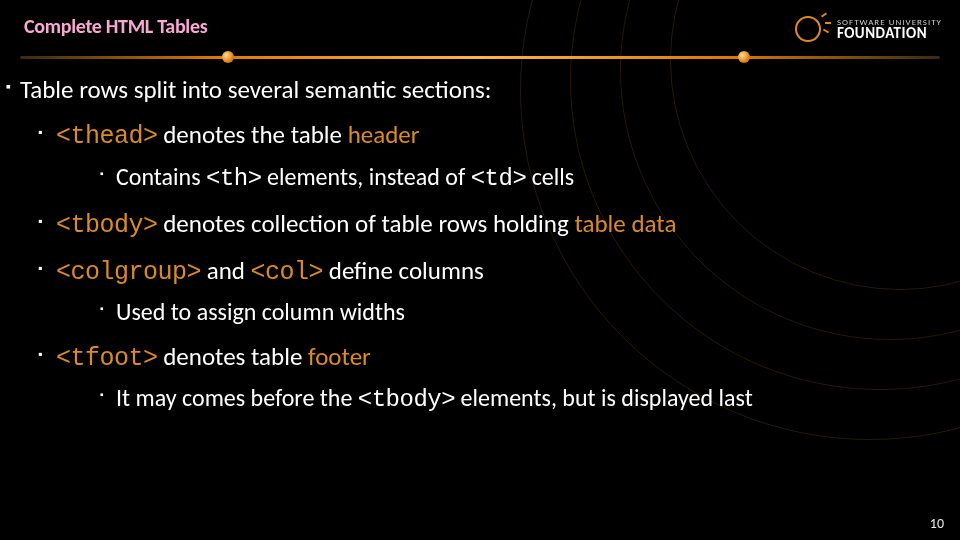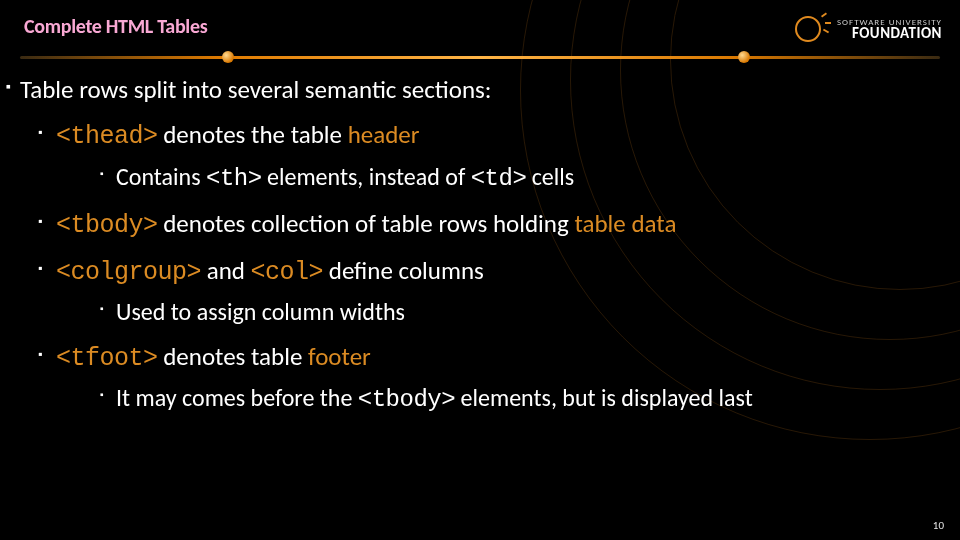--- a/index.html
+++ b/index.html
@@ -86,28 +86,28 @@
   .logo .bulb .circle {
     position:absolute; left:4px; top:6px; width:26px; height:26px;
     border:2px solid #e08a1f; border-radius:50%;
   }
   .logo .bulb .rays span{
     position:absolute; width:6px; height:2px; background:#e08a1f;
   }
   .logo .bulb .rays .r1{ left:30px; top:4px; transform:rotate(-35deg);}
   .logo .bulb .rays .r2{ left:34px; top:12px; }
   .logo .bulb .rays .r3{ left:32px; top:20px; transform:rotate(30deg);}
-  .logo .text { line-height:1;text-align:right; }
+  .logo .text { line-height:1; }
   .logo .l1 { font-size:9px; letter-spacing:1px; color:#ccc; }
   .logo .l2 { font-size:15px; font-weight:700; letter-spacing:0.5px; }
 
   .pagenum {
     position: absolute;
     bottom: 8px; right: 16px;
-    font-size: 11px; color:#e6e6e6;
+    font-size: 14px; color:#e6e6e6;
   }
 </style>
 </head>
 <body>
 
 <div class="arc a1"></div>
 <div class="arc a2"></div>
 <div class="arc a3"></div>
 <div class="arc a4"></div>
 

